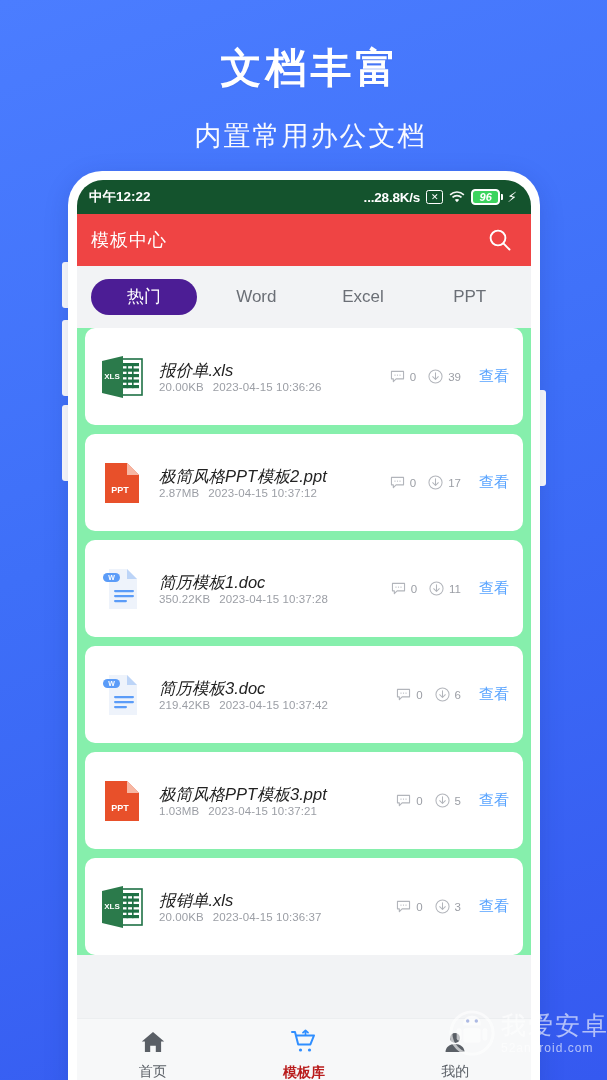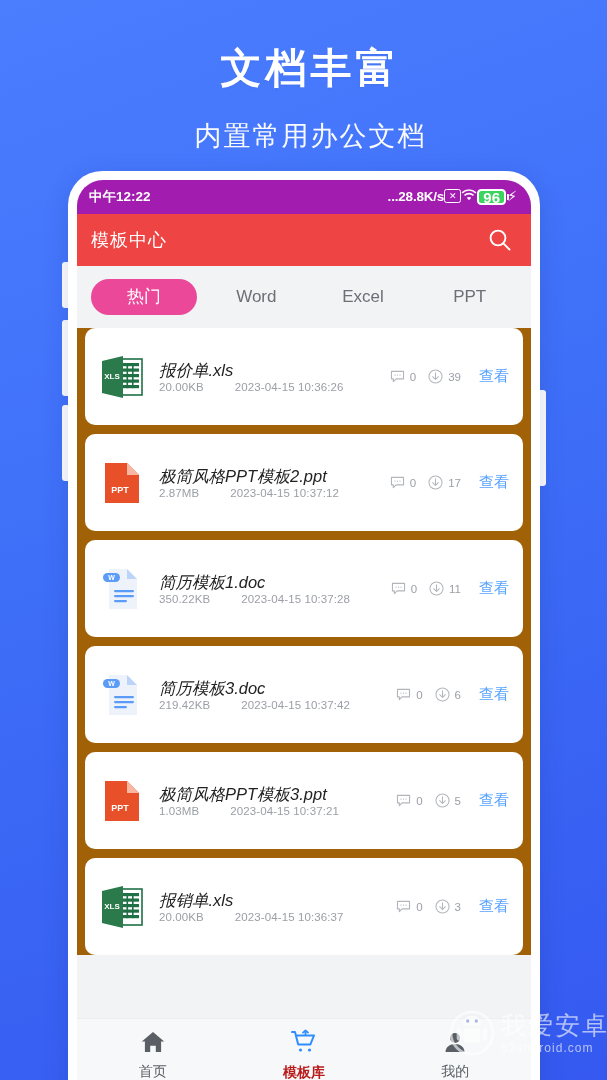--- a/index.html
+++ b/index.html
@@ -33,41 +33,41 @@
   }
   
   .btn-side{position:absolute;background:#ffffff;border-radius:3px;}
   .btn-vol-up{left:62px;top:262px;width:8px;height:46px;border-radius:3px 0 0 3px;}
   .btn-vol-dn{left:62px;top:320px;width:8px;height:76px;border-radius:3px 0 0 3px;}
   .btn-vol-x{left:62px;top:405px;width:8px;height:76px;border-radius:3px 0 0 3px;}
   .btn-power{left:538px;top:390px;width:8px;height:96px;border-radius:0 3px 3px 0;}
 
   
   .statusbar{
-    height:34px;background:#a21caf;color:#fff;
+    height:34px;background:#14532d;color:#fff;
     display:flex;align-items:center;justify-content:space-between;
     padding:0 14px 0 12px;box-sizing:border-box;font-size:13.5px;font-weight:700;
   }
-  .sb-right{display:flex;gap:0;}
+  .sb-right{display:flex;align-items:center;gap:6px;}
   .sb-speed{font-size:13.5px;font-weight:700;letter-spacing:-.2px;}
   .icon-x{
     width:15px;height:12px;border:1.6px solid #fff;border-radius:2.5px;
     display:flex;align-items:center;justify-content:center;
     font-size:9px;font-weight:700;line-height:1;
   }
   .icon-wifi{width:16px;height:13px;position:relative;display:inline-block;}
   .batt{
     width:27px;height:14px;border:1.6px solid #fff;border-radius:4px;
     display:flex;align-items:center;justify-content:center;position:relative;
     background:#fff;
   }
   .batt-fill{
     position:absolute;inset:1px;border-radius:2.5px;background:#3cd45f;
   }
-  .batt-num{position:relative;font-size:15px;font-weight:700;color:#fff;line-height:1;}
+  .batt-num{position:relative;font-size:11px;font-weight:700;color:#fff;line-height:1;font-style:italic;}
   .batt:after{
     content:"";position:absolute;right:-3.5px;top:4px;width:2px;height:6px;
     background:#fff;border-radius:0 1px 1px 0;
   }
   .bolt{font-size:14px;line-height:1;margin-left:1px;}
 
   
   .appbar{
     height:52px;background:#ef4444;display:flex;align-items:center;
     justify-content:space-between;padding:0 18px 0 14px;box-sizing:border-box;
@@ -78,42 +78,41 @@
   
   .tabs{
     background:#f2f3f5;height:62px;display:flex;align-items:center;
     padding:0 8px;box-sizing:border-box;
   }
   .tab{
     flex:1;text-align:center;font-size:17px;color:#6b6f76;
     padding:8px 0;line-height:1.2;
   }
   .tab.active{
-    background:#ec4899;color:#fff;border-radius:20px;
+    background:#4c1d95;color:#fff;border-radius:20px;
     margin:0 6px;font-weight:500;max-width:106px;flex:0 0 106px;
   }
 
   
-  .list{background:#a16207;padding:0 0 0 0;}
+  .list{background:#86efac;padding:0 0 0 0;}
   .card{
     background:#fff;border-radius:10px;margin:0 8px 9px 8px;
     height:97px;display:flex;align-items:center;padding:0 14px 0 16px;
     box-sizing:border-box;
   }
   .card.first{border-radius:10px;}
   .fileicon{width:42px;height:46px;flex:0 0 42px;margin-right:16px;position:relative;}
   .finfo{flex:1;min-width:0;}
   .fname{
     font-size:16.5px;color:#222;line-height:1.3;margin-bottom:11px;
     white-space:nowrap;overflow:hidden;text-overflow:ellipsis;font-style:italic;
   }
   .fmeta{
     font-size:11.5px;color:#9b9ea5;display:flex;align-items:center;
     letter-spacing:.1px;
-    gap:22px;
   }
   .fsize{margin-right:9px;}
   .stats{
     display:flex;align-items:center;gap:5px;margin-right:14px;
     flex:0 0 auto;color:#9b9ea5;font-size:11.5px;
   }
   .stats .n{margin-right:7px;}
   .view-btn{
     flex:0 0 auto;color:#57a3ff;font-size:15px;padding-left:4px;
   }

